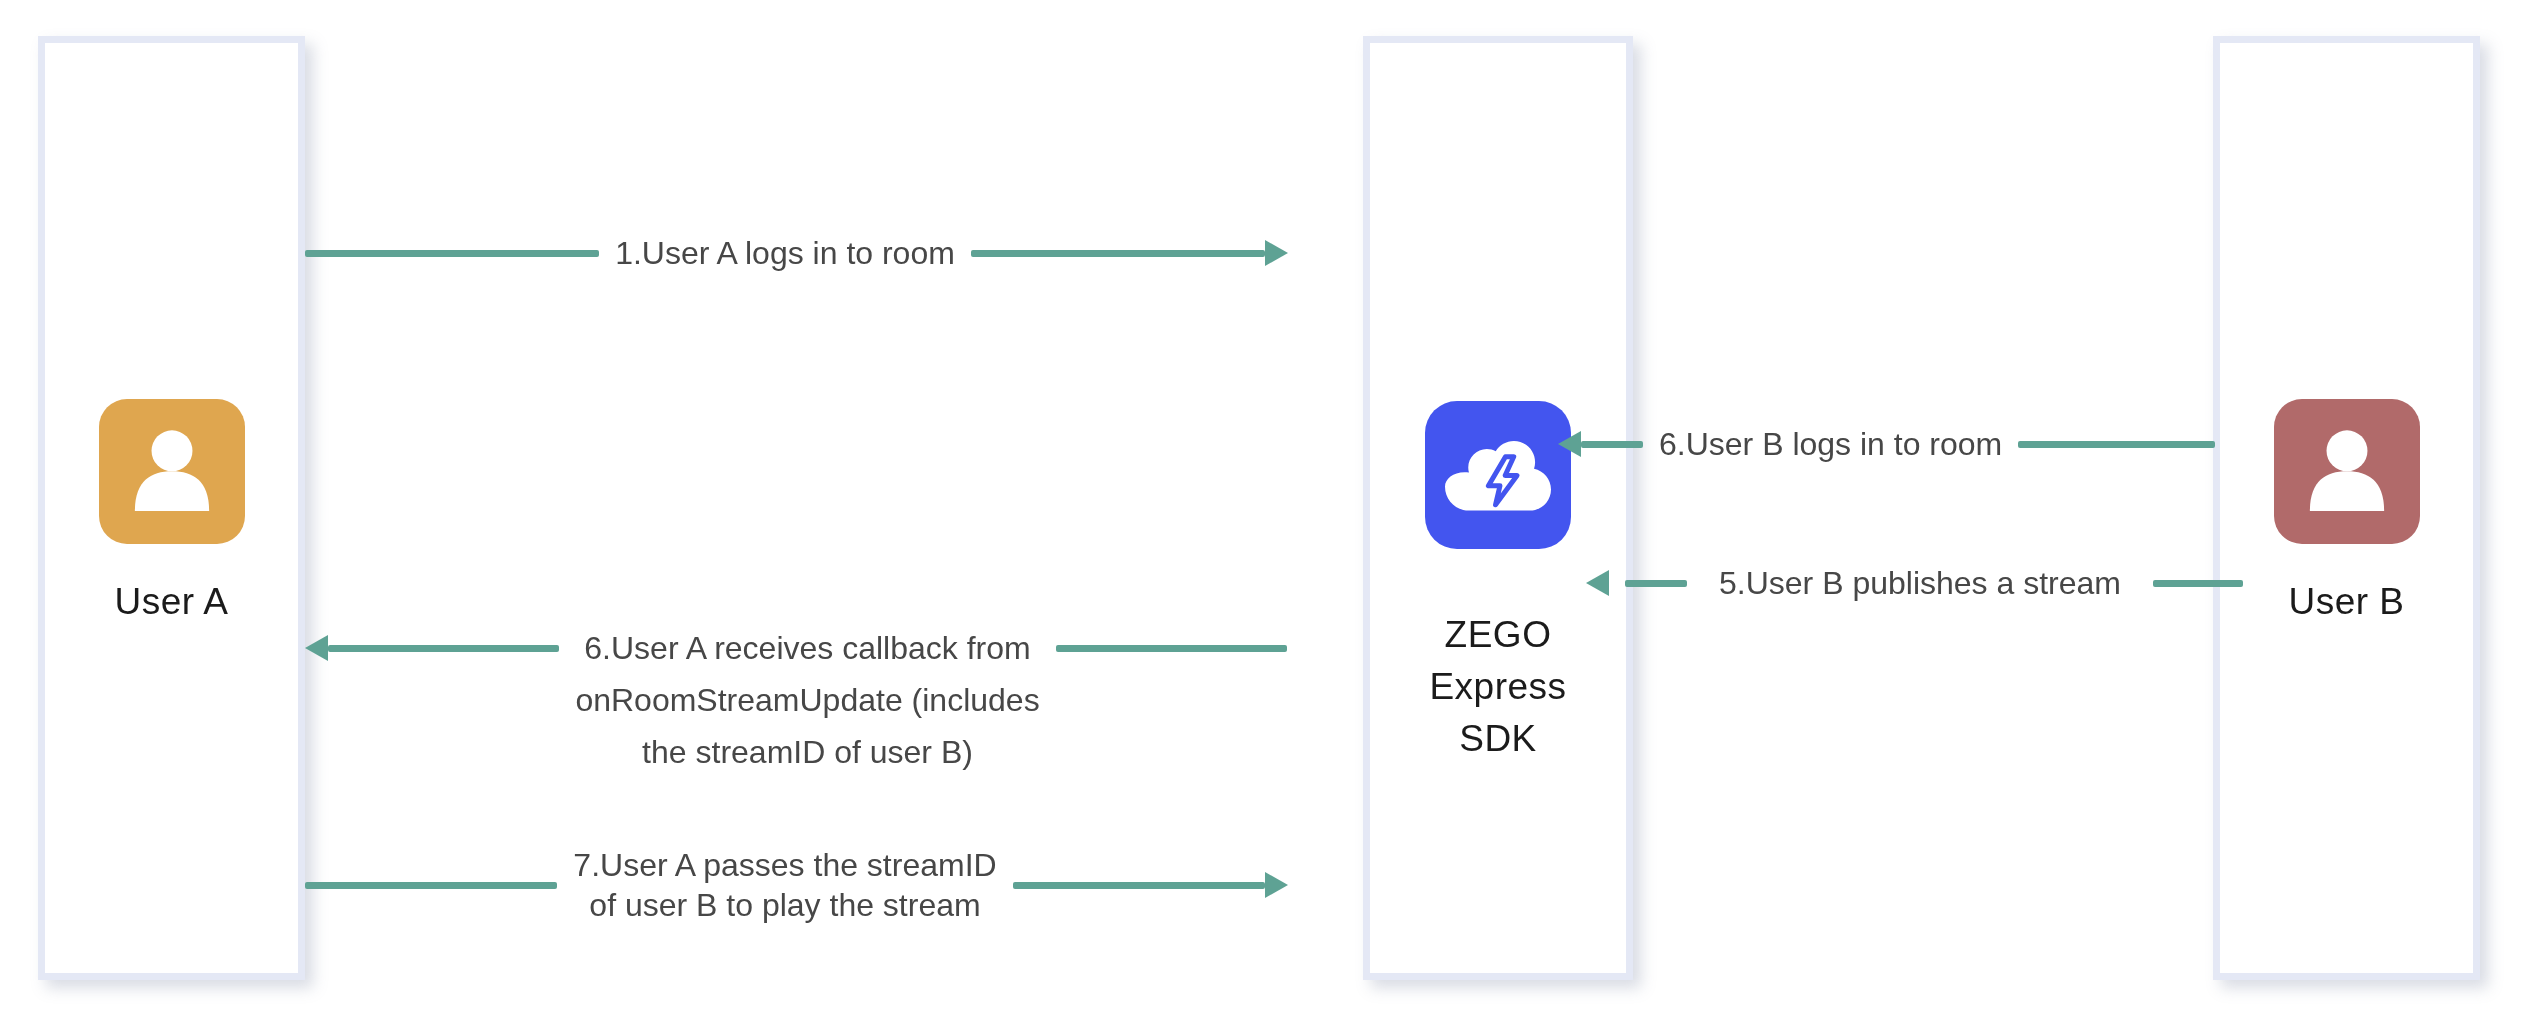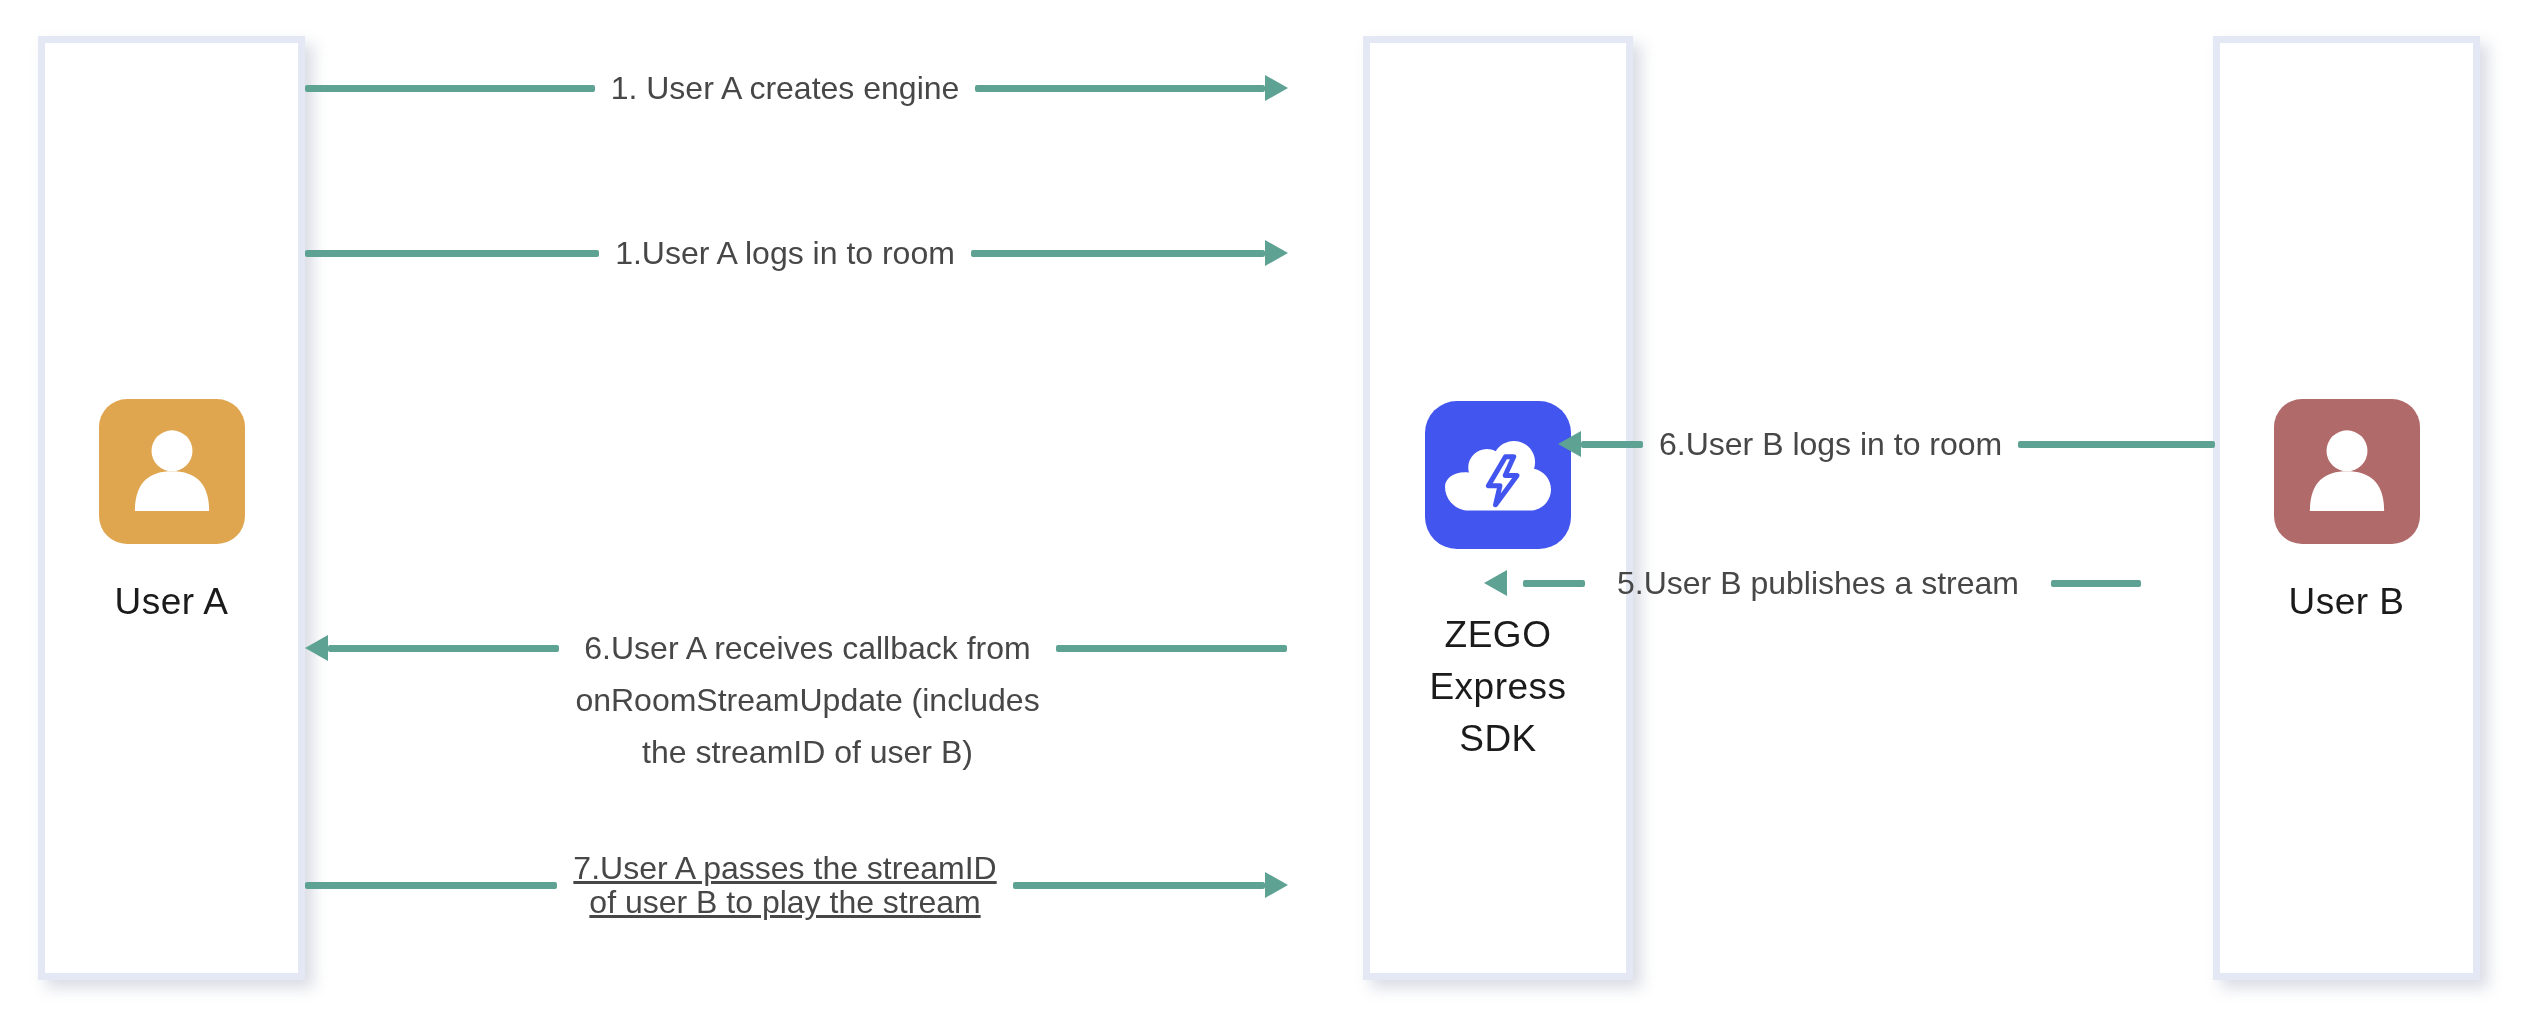--- a/index.html
+++ b/index.html
@@ -50,25 +50,25 @@
     border-right:23px solid var(--arrow,#5EA294);
   }
   .alabel{
     padding:0 16px;font-size:32px;line-height:52px;color:var(--arrow_label_text,#474747);
     text-align:center;white-space:pre-line;flex:0 0 auto;
   }
   .a1{left:305px;top:62px;width:983px;height:52px;}
   .a2{left:305px;top:227px;width:983px;height:52px;}
   .a3{left:1558px;top:288px;width:657px;height:52px;}
   .a4{left:1558px;top:418px;width:657px;height:52px;}
-  .a5{left:1484px;top:557px;width:657px;height:52px;gap:16px;}
+  .a5{left:1586px;top:557px;width:657px;height:52px;gap:16px;}
   .a6{left:305px;top:570px;width:982px;height:156px;align-items:center;}
   .a6 .alabel{transform:translateY(52px);}
   .a7{left:305px;top:825px;width:983px;height:120px;}
-  .a7 .alabel{line-height:34px;text-decoration:underline;}
+  .a7 .alabel{line-height:40px;}
 </style>
 </head>
 <body>
 
 <div class="canvas">
 
   <div class="lane lane-a">
     <div class="pad"></div>
     <div class="avatar avatar-a">
       <span>
@@ -102,26 +102,20 @@
       <span>
         <svg width="128" height="128" viewBox="0 0 100 100">
           <circle cx="50" cy="35" r="16" fill="#ffffff"></circle>
           <path d="M21 82 C21 59 33 51 50 51 C67 51 79 59 79 82 Z" fill="#ffffff"></path>
         </svg>
       </span>
     </div>
     <div class="lane-label">User B</div>
   </div>
 
-  <div class="arrow dir-right a1">
-    <div class="seg"></div>
-    <div class="alabel">1. User A creates engine</div>
-    <div class="seg"></div>
-    <div class="head-r"></div>
-  </div>
 
   <div class="arrow dir-right a2">
     <div class="seg"></div>
     <div class="alabel">1.User A logs in to room</div>
     <div class="seg"></div>
     <div class="head-r"></div>
   </div>
 
 
   <div class="arrow dir-left a4">

